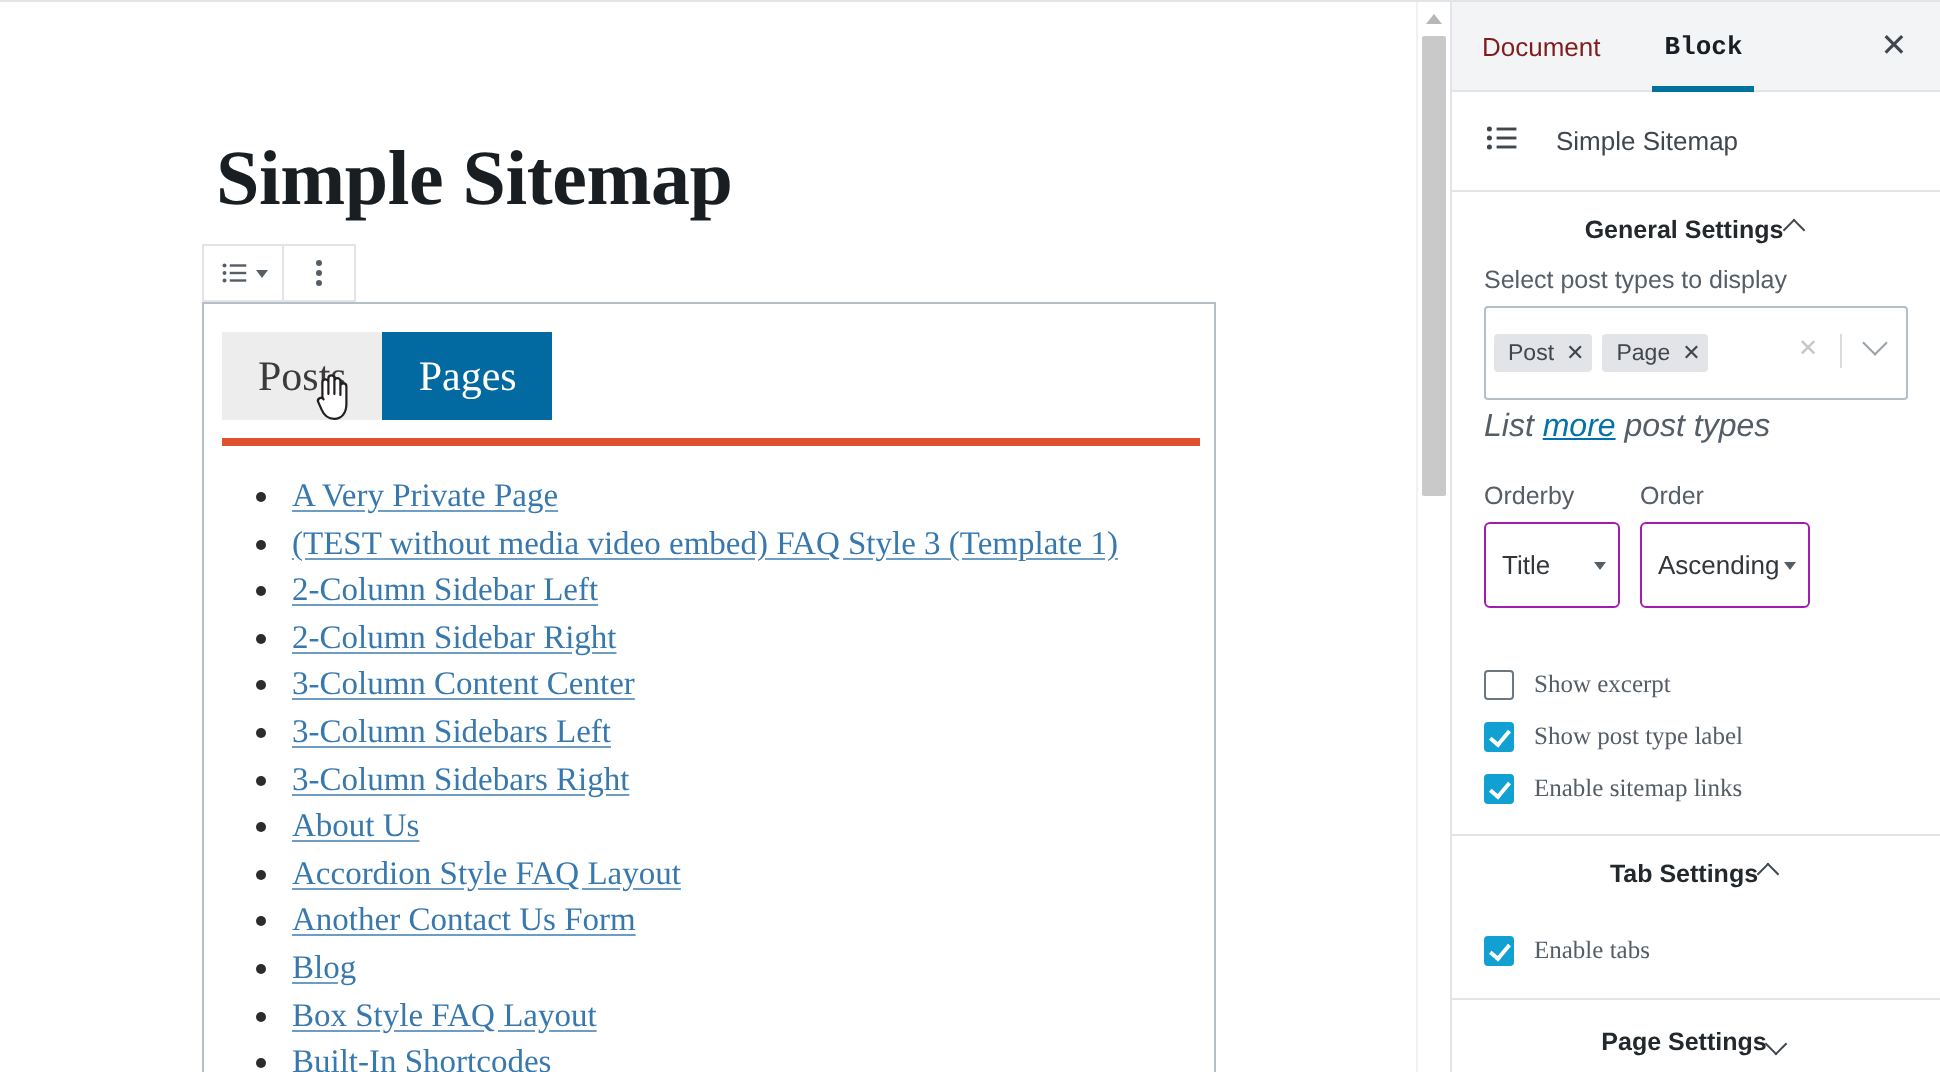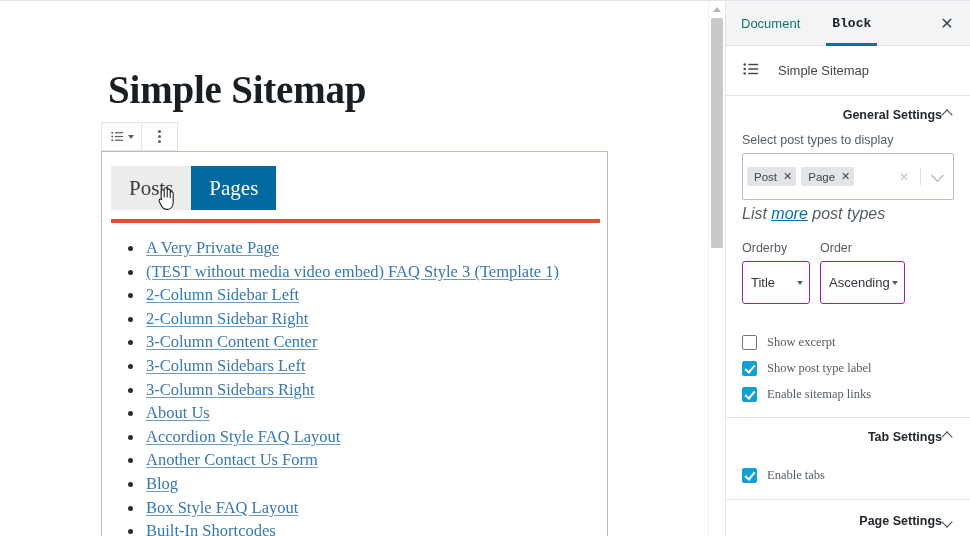--- a/index.html
+++ b/index.html
@@ -205,21 +205,21 @@
     background: #f3f4f5;
     border-bottom: 1px solid #e2e4e7;
     display: flex;
     align-items: center;
   }
   .sb-tab {
     height: 45px;
     line-height: 45px;
     padding: 0 16px;
     font-size: 13px;
-    color: #0f766e;
+    color: #7f1d1d;
     cursor: pointer;
     position: relative;
   }
   .sb-tab.first { padding-left: 15px; }
   .sb-tab.active {
     color: #191e23;
     font-weight: bold;
     font-family: Liberation Mono, monospace;
   }
   .sb-tab.active::after {
@@ -255,21 +255,21 @@
   }
 
   .panel {
     border-bottom: 1px solid #e2e4e7;
     background: #fff;
   }
   .panel-head {
     height: 37px;
     display: flex;
     align-items: center;
-    justify-content: flex-end;
+    justify-content: center;
     padding: 0 16px;
     cursor: pointer;
     user-select: none;
   }
   .panel-title {
     font-size: 12.5px;
     font-weight: bold;
     color: #23282d;
   }
   .chev {
@@ -295,21 +295,21 @@
     margin-bottom: 6px;
     display: block;
   }
 
   .token-field {
     border: 1px solid #b5bfc9;
     border-radius: 2px;
     background: #fff;
     min-height: 30px;
     display: flex;
-    align-items: center;
+    align-items: flex-start;
     padding: 13px 4px;
     gap: 5px;
   }
   .token {
     background: #e2e4e7;
     color: #40464d;
     font-size: 11.5px;
     border-radius: 2px;
     padding: 3px 4px 3px 7px;
     display: inline-flex;

